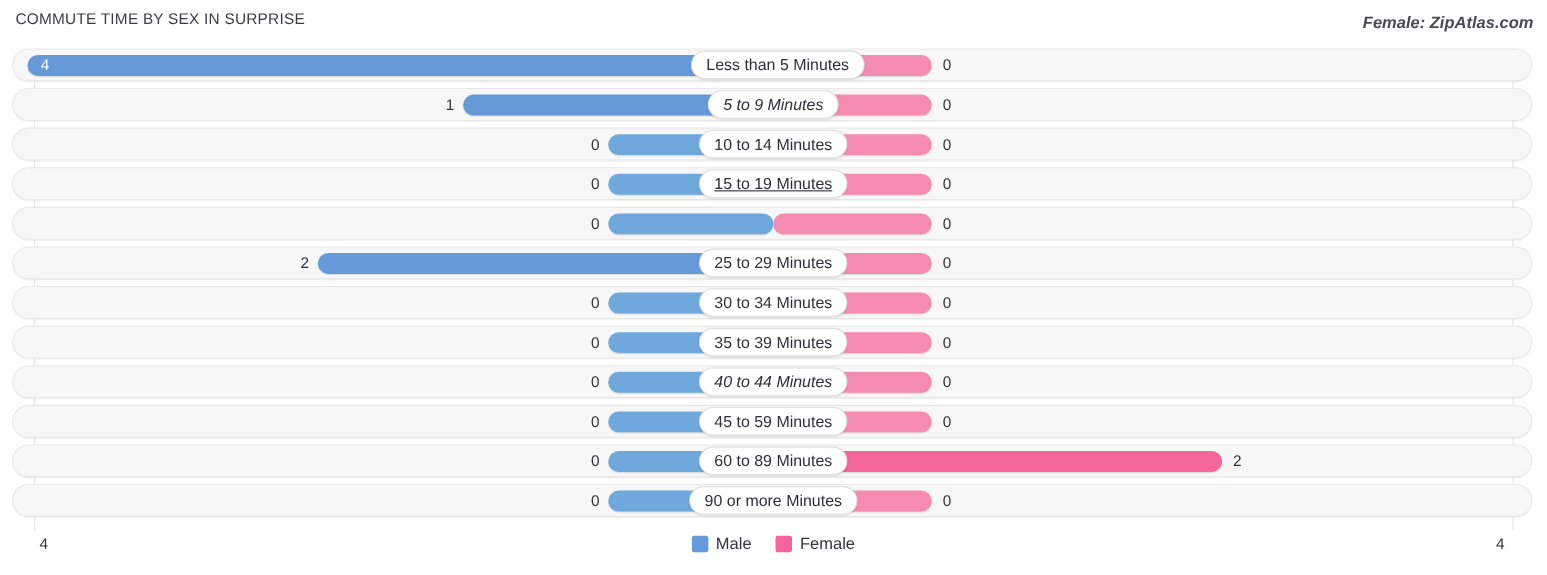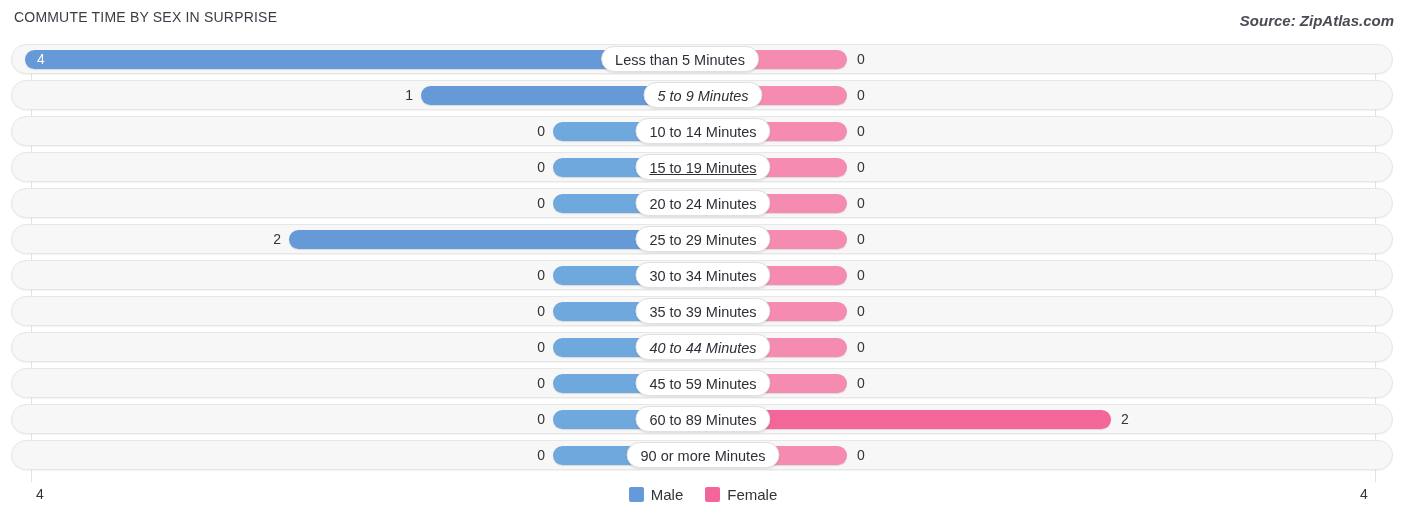--- a/index.html
+++ b/index.html
@@ -169,34 +169,34 @@
     height: 15px;
     border-radius: 2px;
     display: inline-block;
   }
 </style>
 </head>
 <body>
 
 <div class="header">
   <div class="chart-title">COMMUTE TIME BY SEX IN SURPRISE</div>
-  <div class="source">Source: ZipAtlas.com</div>
+  <div class="source">Female: ZipAtlas.com</div>
 </div>
 
 <div class="plot">
   <div class="gridline left"></div>
   <div class="gridline right"></div>
   <div class="rows" id="rows">
       <div class="row">
         <div class="track"></div>
         <div class="bar male filled" style="left: 25px; width: 678px;"></div>
         <div class="bar female" style="left: 703px; width: 144px;"></div>
         <div class="val left inside" style="left: 37px;">4</div>
         <div class="val right" style="left: 857px;">0</div>
-        <div class="pill" style="left: 680px;">Less than 5 Minutes</div>
+        <div class="pill" style="left: 707px;">Less than 5 Minutes</div>
       </div>
       <div class="row">
         <div class="track"></div>
         <div class="bar male filled" style="left: 421px; width: 282px;"></div>
         <div class="bar female" style="left: 703px; width: 144px;"></div>
         <div class="val left" style="left: 373px; width: 40px;">1</div>
         <div class="val right" style="left: 857px;">0</div>
         <div class="pill" style="left: 703px; font-style: italic;">5 to 9 Minutes</div>
       </div>
       <div class="row">
@@ -214,21 +214,20 @@
         <div class="val left" style="left: 505px; width: 40px;">0</div>
         <div class="val right" style="left: 857px;">0</div>
         <div class="pill" style="left: 703px; text-decoration: underline;">15 to 19 Minutes</div>
       </div>
       <div class="row">
         <div class="track"></div>
         <div class="bar male" style="left: 553px; width: 150px;"></div>
         <div class="bar female" style="left: 703px; width: 144px;"></div>
         <div class="val left" style="left: 505px; width: 40px;">0</div>
         <div class="val right" style="left: 857px;">0</div>
-        <div class="pill" style="left: 703px;">20 to 24 Minutes</div>
       </div>
       <div class="row">
         <div class="track"></div>
         <div class="bar male filled" style="left: 289px; width: 414px;"></div>
         <div class="bar female" style="left: 703px; width: 144px;"></div>
         <div class="val left" style="left: 241px; width: 40px;">2</div>
         <div class="val right" style="left: 857px;">0</div>
         <div class="pill" style="left: 703px;">25 to 29 Minutes</div>
       </div>
       <div class="row">

